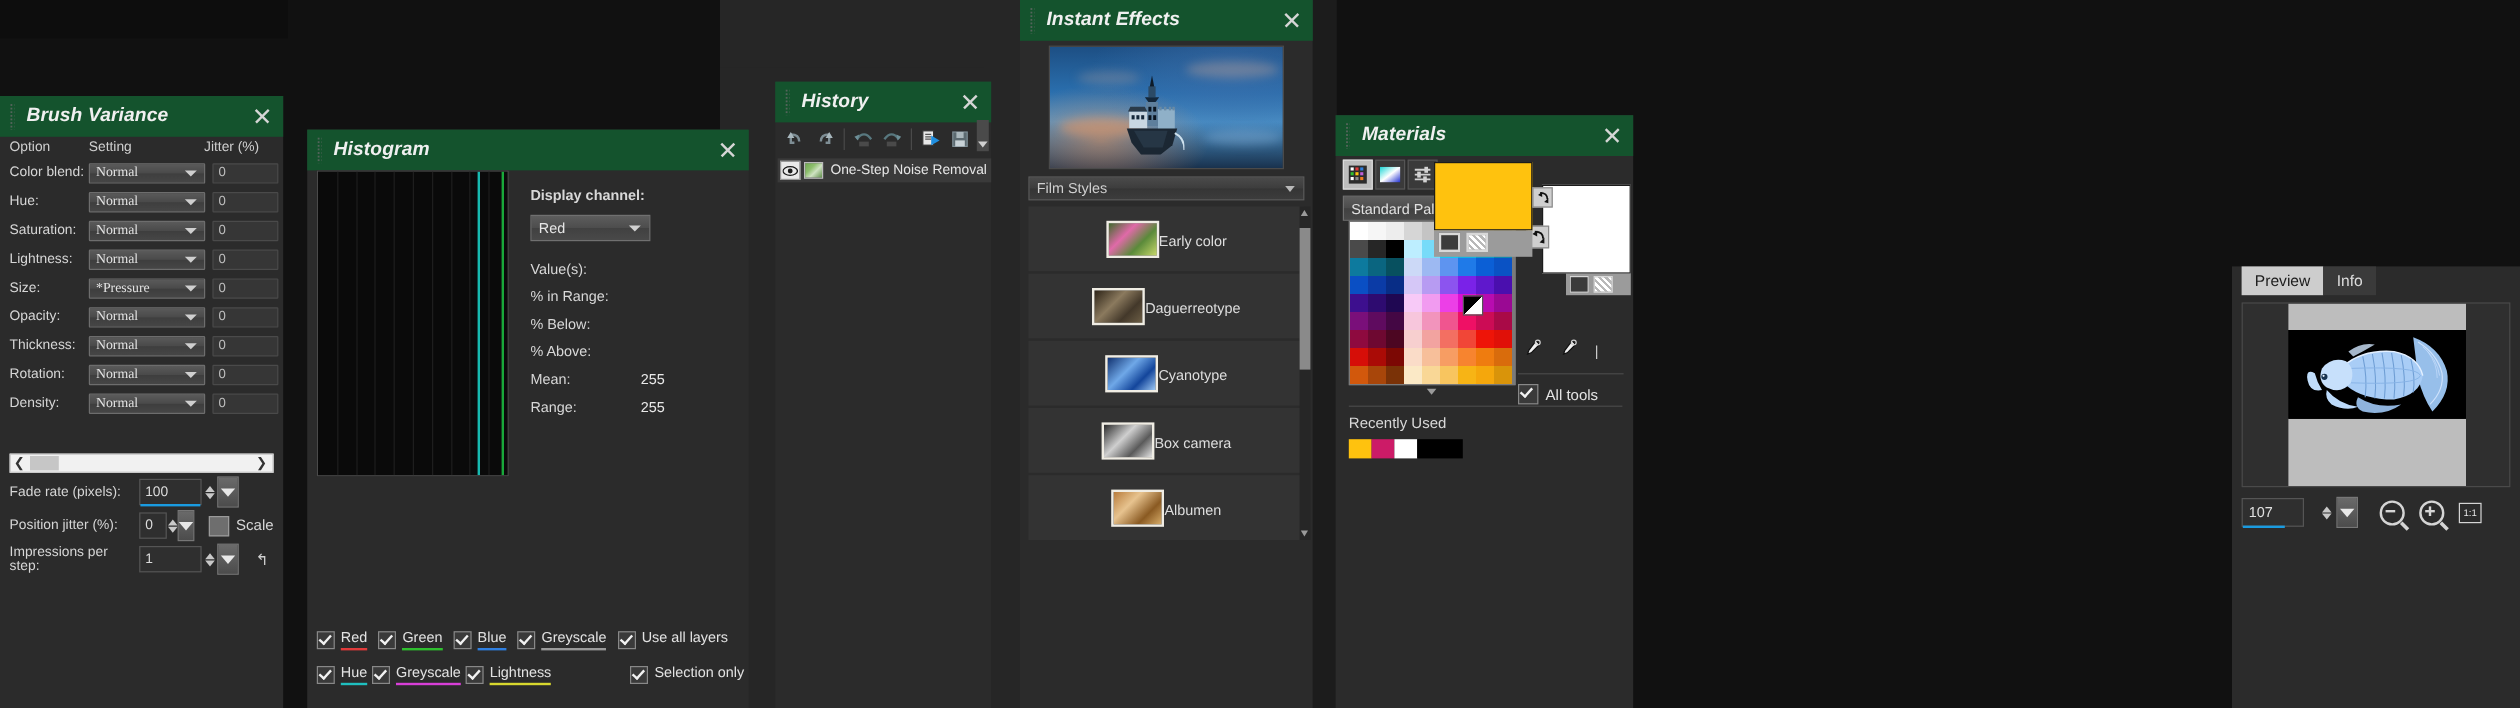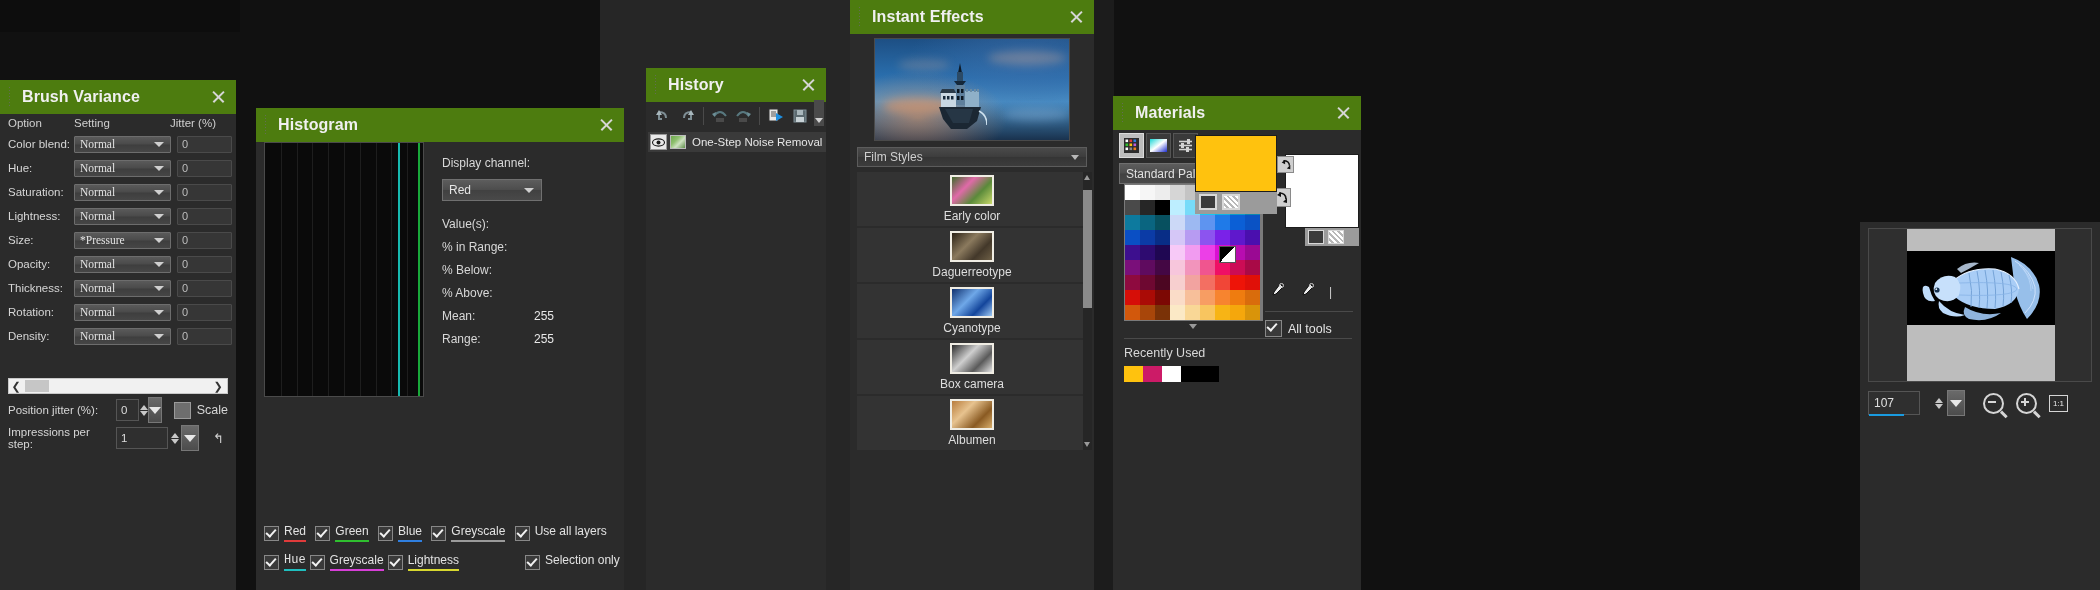--- a/index.html
+++ b/index.html
@@ -20,23 +20,24 @@
   .panel {
     position: absolute;
     background: #2b2b2b;
     color: #d8d8d8;
     box-sizing: border-box;
   }
   .panel-title-bar {
     height: 34px;
     display: flex;
     align-items: center;
-    background: #4d7c0f;
+    background: #14532d;
     padding-left: 8px;
     position: relative;
+    font-style: italic;
   }
   .grip {
     width: 4px; height: 22px;
     margin-right: 10px;
     background-image: radial-gradient(#6a6a6a 42%, transparent 45%);
     background-size: 3px 3px;
     opacity: .75;
     flex: 0 0 auto;
   }
   .panel-title {
@@ -259,21 +260,21 @@
   .hist-graph .data {
     position: absolute; top: 0; bottom: 0; width: 2px;
   }
   .hist-right {
     margin-left: 18px;
     padding-top: 14px;
     font-size: 12px;
     color: #d8d8d8;
     flex: 1;
   }
-  .hist-right .lbl { margin-bottom: 9px; }
+  .hist-right .lbl { margin-bottom: 9px; font-weight: bold; }
   .sel-red {
     width: 100px; height: 22px;
     background: linear-gradient(to bottom,#5d5d5d 0%,#4d4d4d 48%,#414141 52%,#494949 100%);
     border: 1px solid #707070;
     box-sizing: border-box;
     display: flex; align-items: center;
     padding-left: 6px;
     font-size: 12px;
     color: #e6e6e6;
     position: relative;
@@ -410,21 +411,21 @@
     border-top: 5px solid #b8b8b8;
   }
   .ie-list {
     margin: 0 7px;
     position: relative;
   }
   .ie-item {
     background: #333333;
     margin-bottom: 2px;
     height: 54px;
-    display: flex; flex-direction: column;
+    display: flex; flex-direction: row;
     align-items: center; justify-content: center;
     cursor: pointer;
   }
   .ie-thumb {
     width: 44px; height: 31px;
     border: 2px solid #f0ede4;
     box-sizing: border-box;
   }
   .ie-name { font-size: 12px; color: #dedede; margin-top: 3px; }
   .ie-scroll {
@@ -690,20 +691,34 @@
         </div>
         <div class="bv-spacer"></div>
       </div>
 
     <div class="bv-scroll">
       <span class="arrow">❮</span>
       <span class="thumb"></span>
       <span class="arrow right">❯</span>
     </div>
 
+    <div class="bv-bot-row">
+      <span class="bv-bot-label">Fade rate (pixels):</span>
+      <span class="spinbox">
+        <span class="val">100</span>
+        <span class="underline"></span>
+      </span>
+      <span class="spin-arrows">
+          <i class="up"></i>
+          <i class="dn"></i>
+        </span>
+      <span class="dropbtn">
+          <i class="caret"></i>
+        </span>
+    </div>
 
     <div class="bv-bot-row">
       <span class="bv-bot-label">Position jitter (%):</span>
       <span class="spinbox">
         <span class="val">0</span>
       </span>
       <span class="spin-arrows">
           <i class="up"></i>
           <i class="dn"></i>
         </span>
@@ -810,21 +825,21 @@
           <span style="display: inline-block; width: 14px;"></span>
           <div class="chkitem">
             <span class="chk on"></span>
             <span class="txt" style="border-bottom-color: transparent;">Use all layers</span>
           </div>
           <span style="display: inline-block; width: 14px;"></span>
         </div>
       <div class="chkline" id="chk-row-2">
           <div class="chkitem">
             <span class="chk on"></span>
-            <span class="txt" style="border-bottom-color: rgb(31, 191, 191); font-family: Liberation Mono, monospace;">Hue</span>
+            <span class="txt" style="border-bottom-color: rgb(31, 191, 191);">Hue</span>
           </div>
           <span style="display: inline-block; width: 14px;"></span>
           <div class="chkitem">
             <span class="chk on"></span>
             <span class="txt" style="border-bottom-color: rgb(216, 63, 216);">Greyscale</span>
           </div>
           <span style="display: inline-block; width: 14px;"></span>
           <div class="chkitem">
             <span class="chk on"></span>
             <span class="txt" style="border-bottom-color: rgb(216, 216, 47);">Lightness</span>
@@ -1190,20 +1205,24 @@
     <div class="recent-swatches" id="recent-swatches">
         <div style="background: rgb(255, 194, 14);"></div>
         <div style="background: rgb(204, 27, 103);"></div>
         <div style="background: rgb(255, 255, 255);"></div>
         <div style="background: rgb(0, 0, 0);"></div>
         <div style="background: rgb(0, 0, 0);"></div>
       </div>
   </div>
 
   <div class="panel" id="overview">
+    <div class="ov-tabs" id="ov-tabs">
+        <div class="ov-tab active">Preview</div>
+        <div class="ov-tab">Info</div>
+      </div>
     <div class="ov-canvas">
       <div class="ov-band" style="top:0;height:22px;"></div>
       <div class="ov-band" style="top:96px;height:56px;"></div>
       <div class="ov-img">
         <svg width="148" height="74" viewBox="0 0 148 74">
           <rect width="148" height="74" fill="#000"></rect>
           <g>
             <path d="M104 6 Q126 14 132 34 Q136 52 120 68 Q112 56 108 40 Q106 22 104 6 Z" fill="#9fc9f7" opacity=".95"></path>
             <path d="M108 10 Q124 20 128 36 Q130 50 118 62" stroke="#dbeaff" stroke-width="1" fill="none" opacity=".8"></path>
             <path d="M112 14 Q124 24 126 38" stroke="#cfe3ff" stroke-width=".8" fill="none" opacity=".7"></path>

